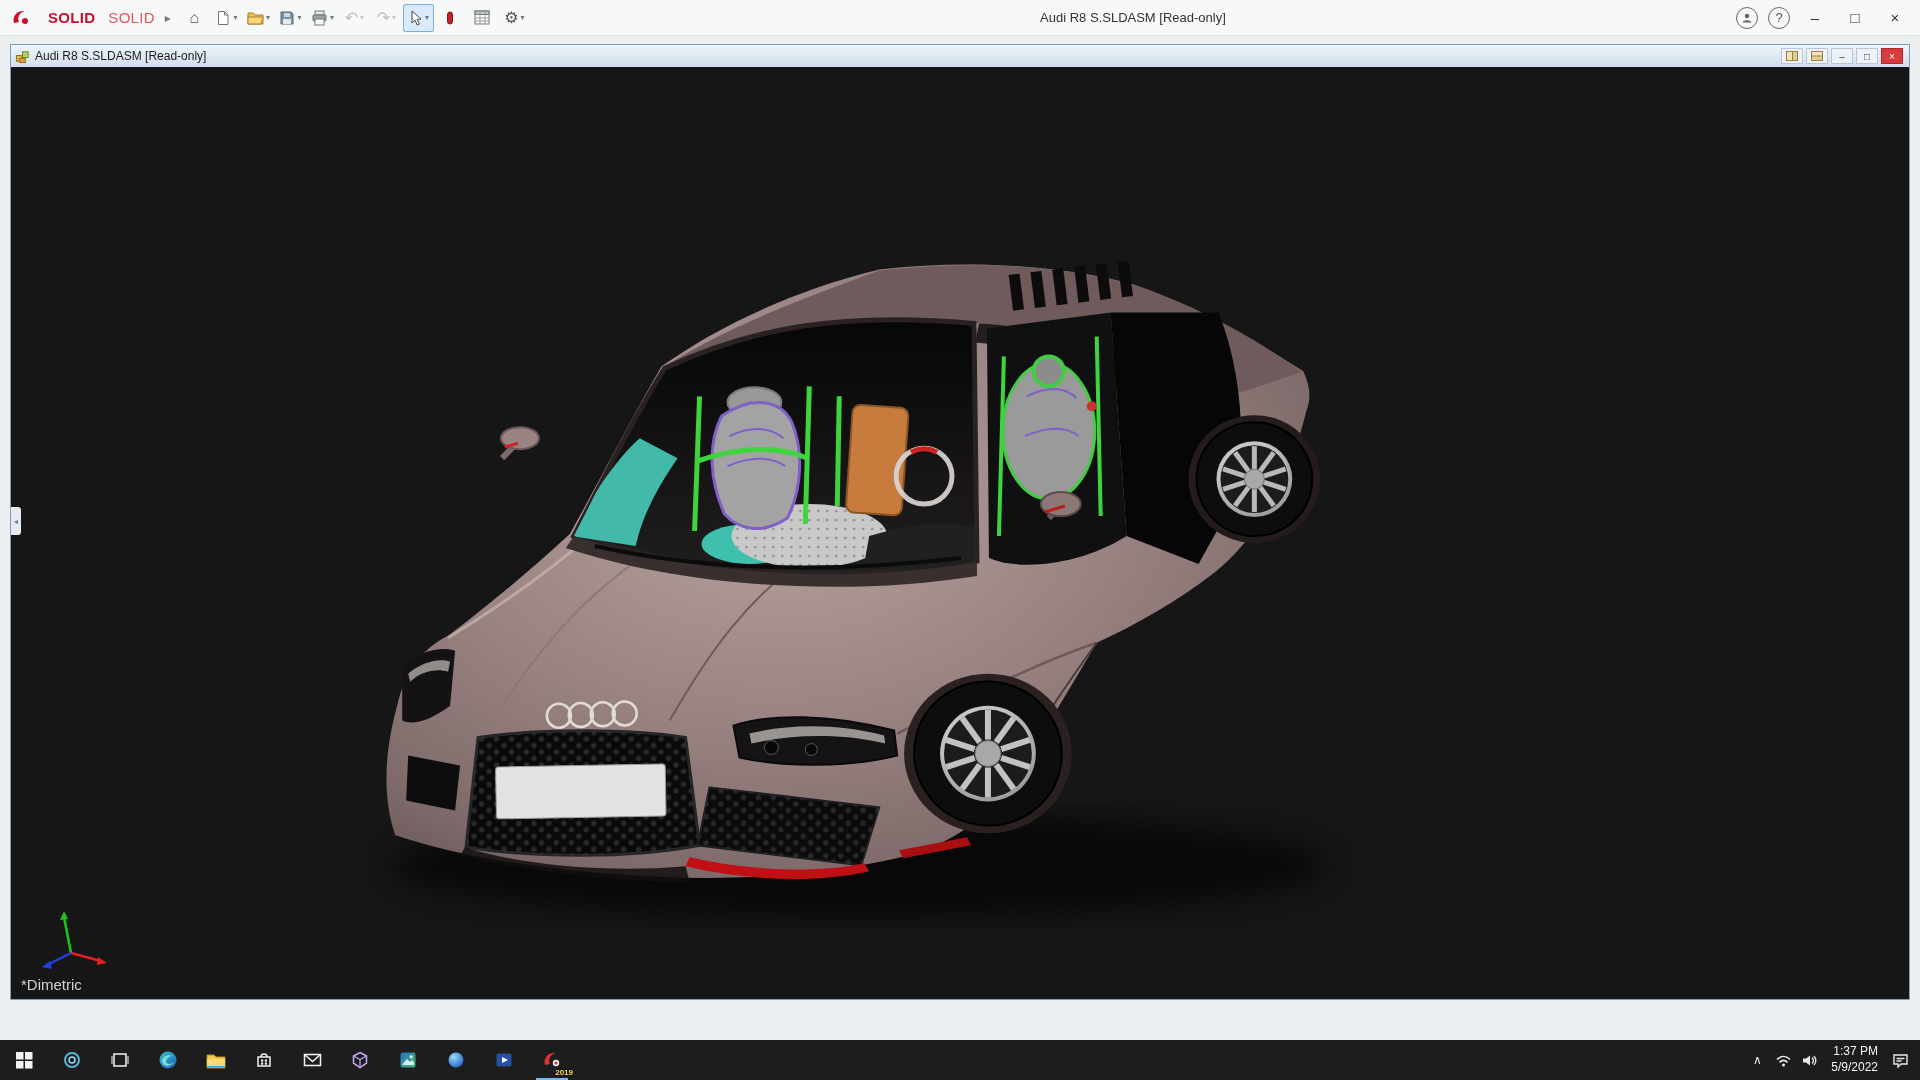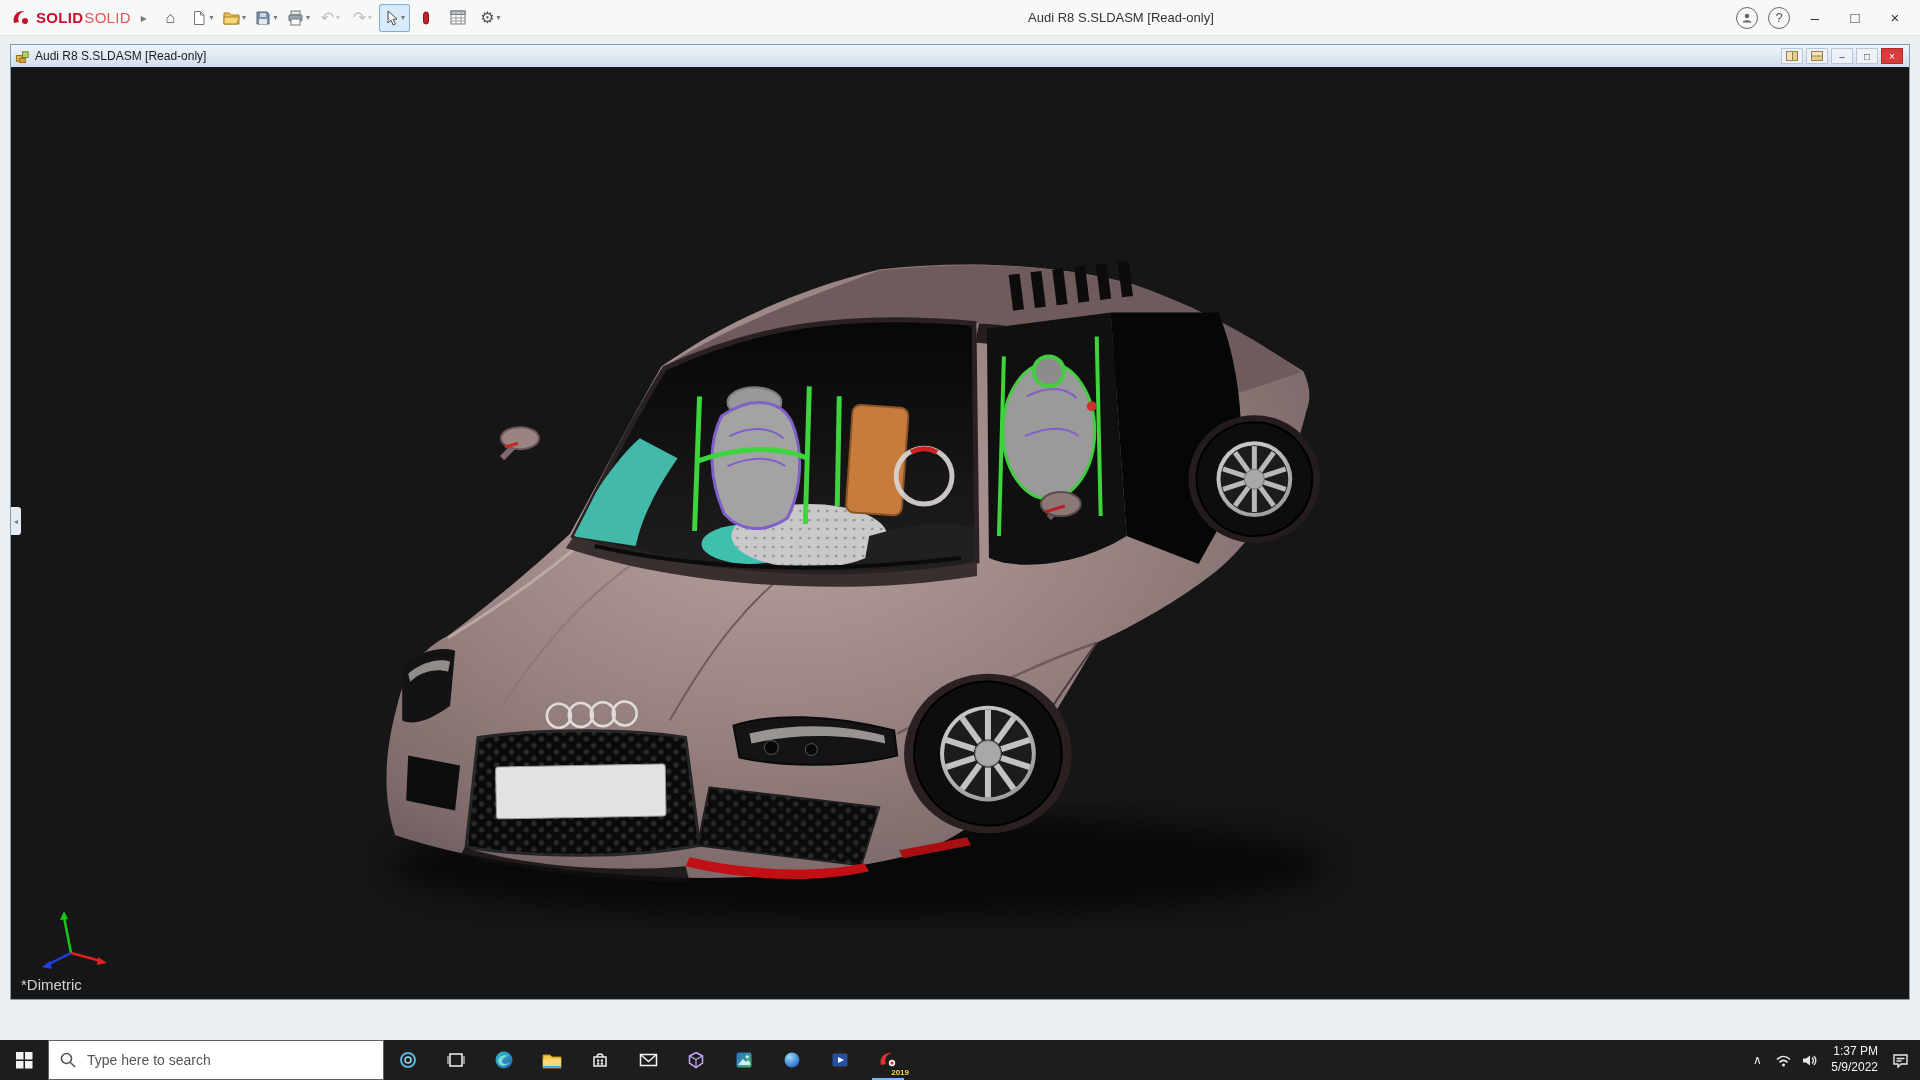--- a/index.html
+++ b/index.html
@@ -1,21 +1,21 @@
 <!DOCTYPE html>
 <html><head>
 <meta charset="utf-8">
 <style>
   html,body{margin:0;padding:0;}
   body{font-family:"Liberation Sans",sans-serif;background:#000;}
   .screen{position:relative;width:1920px;height:1080px;background:#eceff2;overflow:hidden;}
 
   
   .titlebar{position:absolute;top:0;left:0;right:0;height:36px;background:#f7f8f8;border-bottom:1px solid #dcdee0;display:flex;align-items:center;padding:0 10px;box-sizing:border-box;}
-  .brand{display:flex;align-items:center;gap:4px;}
+  .brand{display:flex;align-items:center;gap:16px;}
   .brand-bold{color:#c8102e;font-weight:bold;font-size:15px;letter-spacing:.3px;}
   .brand-light{color:#e2565e;font-weight:300;font-size:15px;letter-spacing:.3px;margin-left:-3px;}
   .expander{color:#777;font-size:12px;margin:0 8px 0 10px;}
   .qat{display:flex;align-items:center;gap:1px;}
   .tool-btn{height:28px;min-width:25px;padding:0 3px;display:flex;align-items:center;justify-content:center;border-radius:3px;color:#555;font-size:16px;cursor:default;}
   .tool-btn .dd{font-size:8px;color:#777;margin-left:2px;}
   .tool-btn.active{background:#d9ebfb;box-shadow:inset 0 0 0 1px #79aedd;}
   .tool-btn.disabled{opacity:.35;}
   .app-title{flex:1;text-align:center;font-size:13px;color:#333;white-space:nowrap;overflow:hidden;}
   .win-right{display:flex;align-items:center;gap:10px;}
@@ -403,27 +403,20 @@
 
   <div class="taskbar">
     <div class="tb-btn">
       <svg width="17" height="17" viewBox="0 0 17 17">
         <rect x="0" y="0" width="7.5" height="7.5" fill="#f2f2f2"></rect>
           <rect x="9" y="0" width="7.5" height="7.5" fill="#f2f2f2"></rect>
         <rect x="0" y="9" width="7.5" height="7.5" fill="#f2f2f2"></rect>
           <rect x="9" y="9" width="7.5" height="7.5" fill="#f2f2f2"></rect>
       </svg>
     </div>
-    <div class="search-box">
-      <svg width="16" height="16" viewBox="0 0 16 16">
-        <circle cx="6.5" cy="6.5" r="5" fill="none" stroke="#555" stroke-width="1.6"></circle>
-        <line x1="10.2" y1="10.2" x2="15" y2="15" stroke="#555" stroke-width="1.6"></line>
-      </svg>
-      <input type="text" placeholder="Type here to search" style="">
-    </div>
     <div class="tb-btn">
       <svg width="18" height="18" viewBox="0 0 18 18">
         <circle cx="9" cy="9" r="7" fill="none" stroke="#59b4d9" stroke-width="2"></circle>
         <circle cx="9" cy="9" r="3" fill="none" stroke="#9adcf8" stroke-width="1.5"></circle>
       </svg>
     </div>
     <div class="tb-btn">
       <svg width="18" height="16" viewBox="0 0 18 16">
         <rect x="3" y="2" width="12" height="12" fill="none" stroke="#e8e8e8" stroke-width="1.6"></rect>
         <path d="M1 4 V12 M17 4 V12" stroke="#bdbdbd" stroke-width="1.4"></path>

